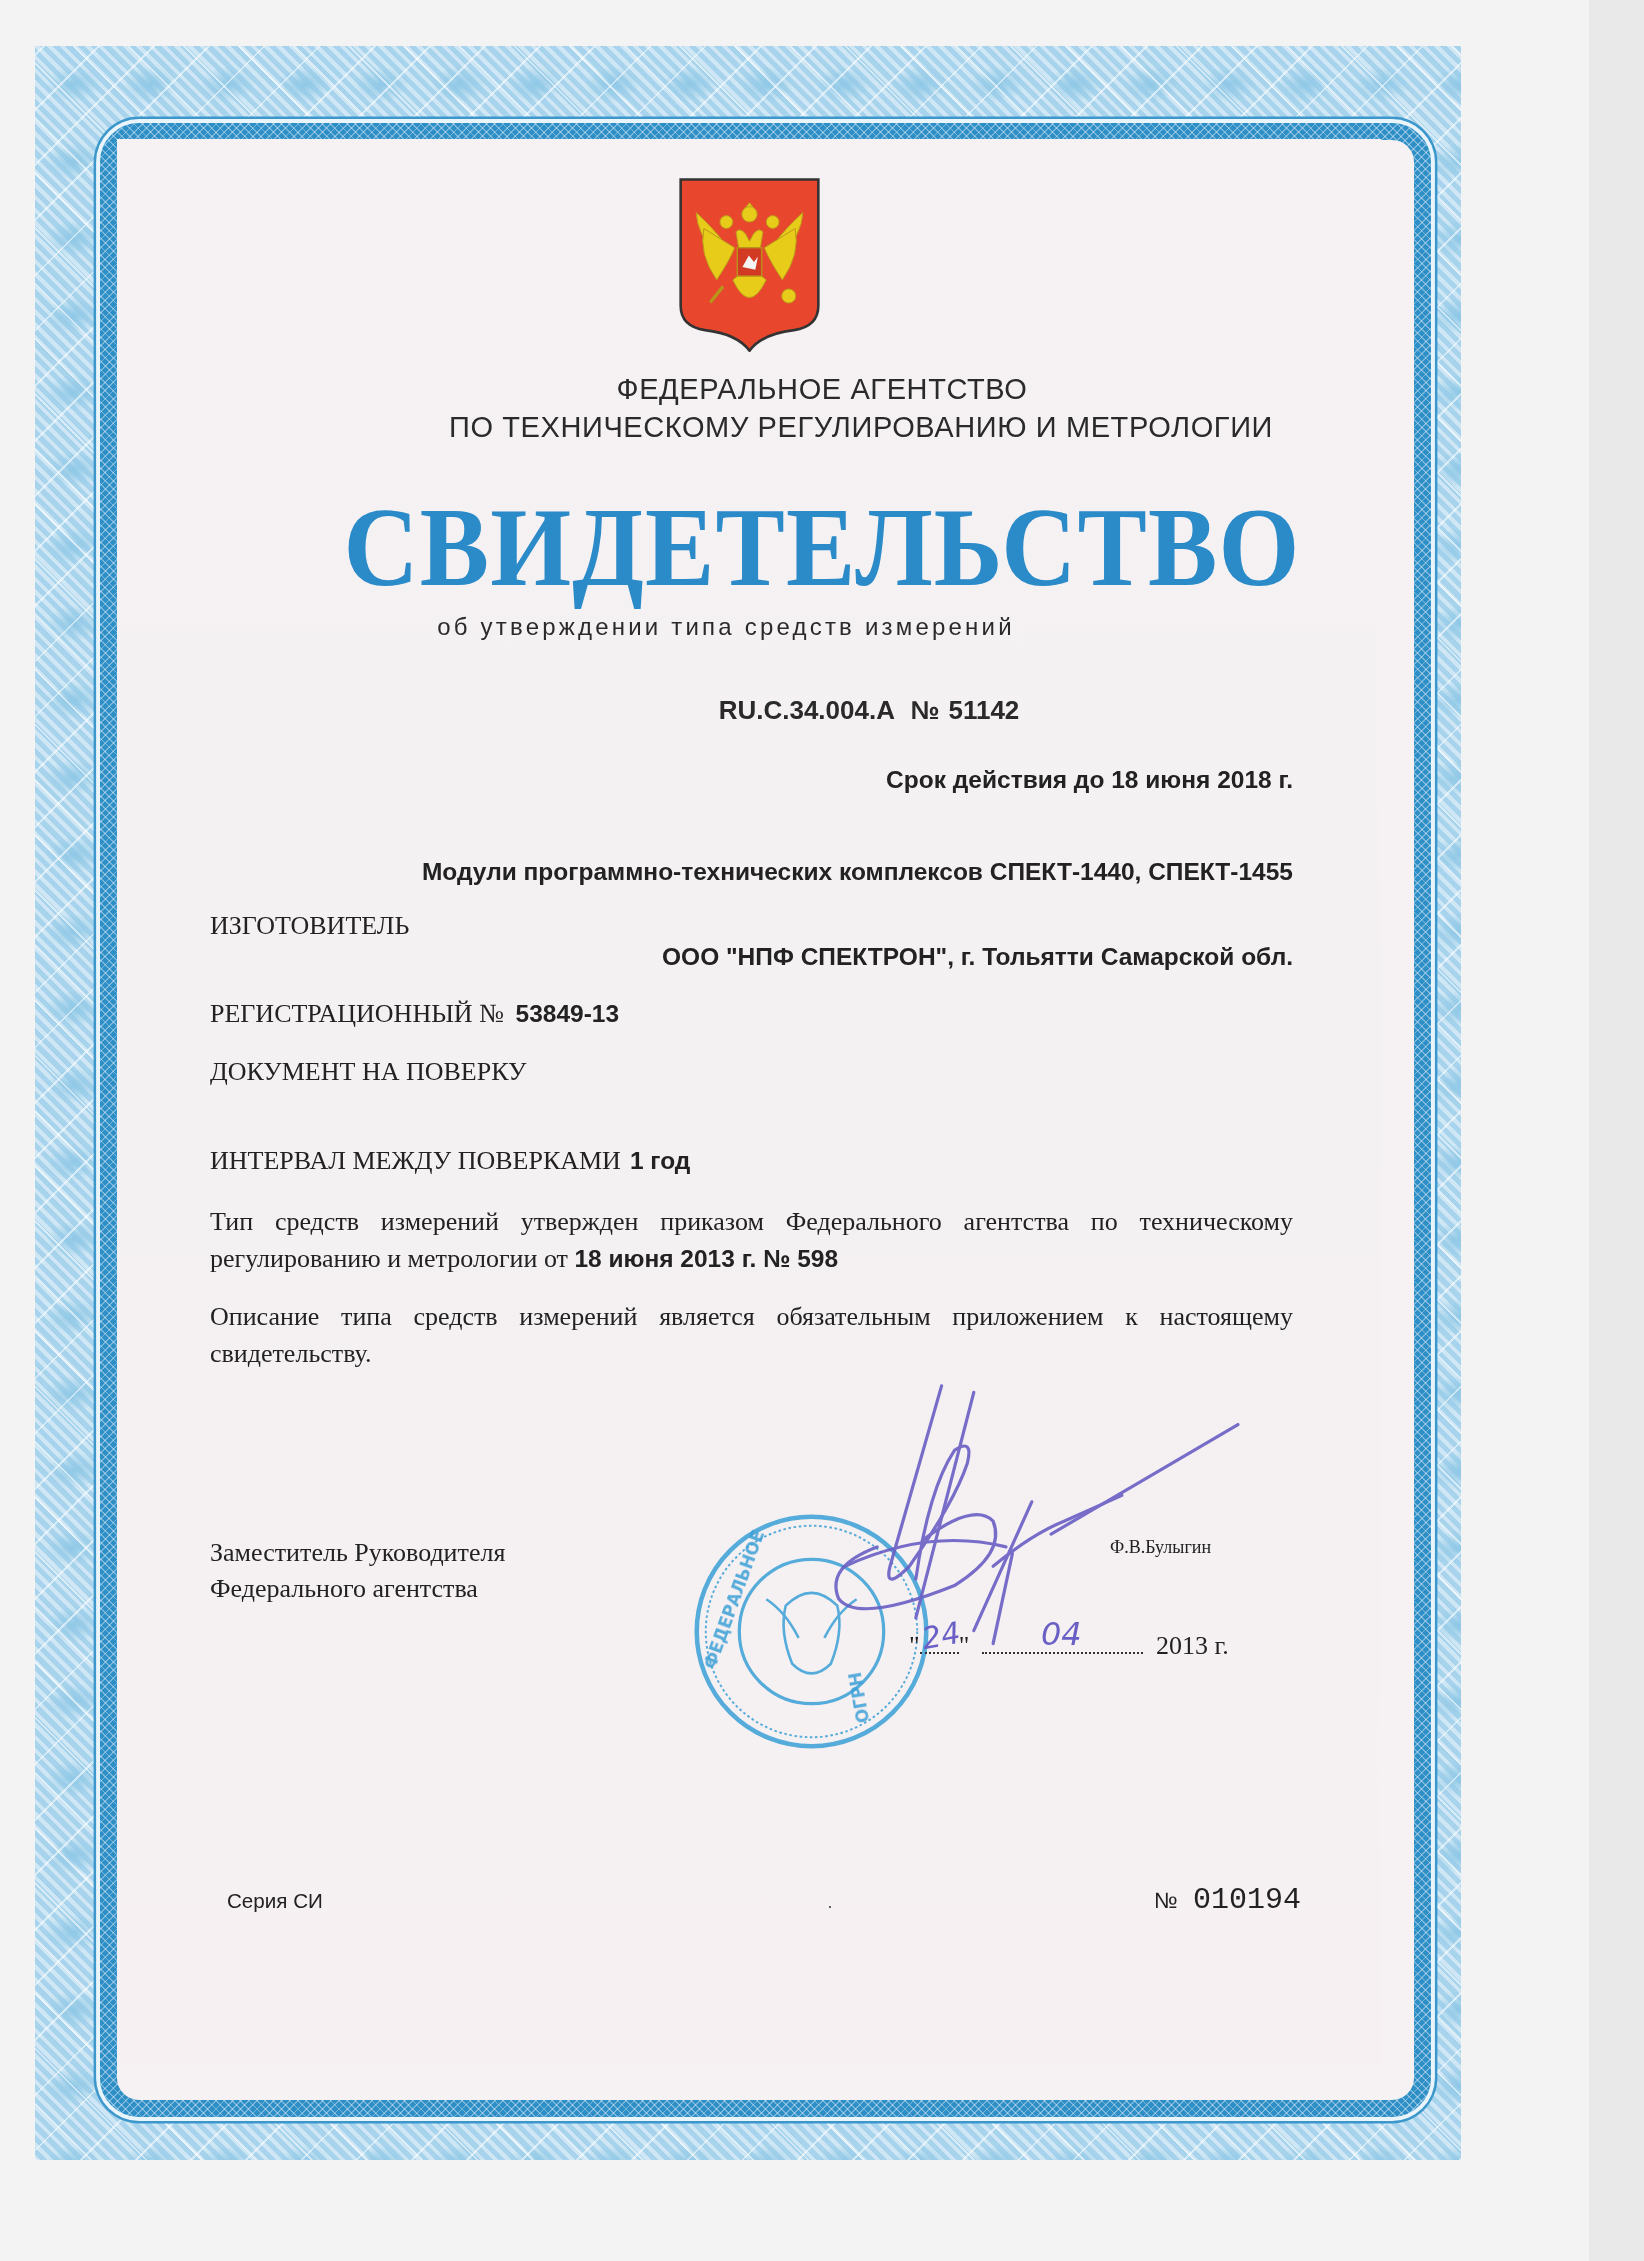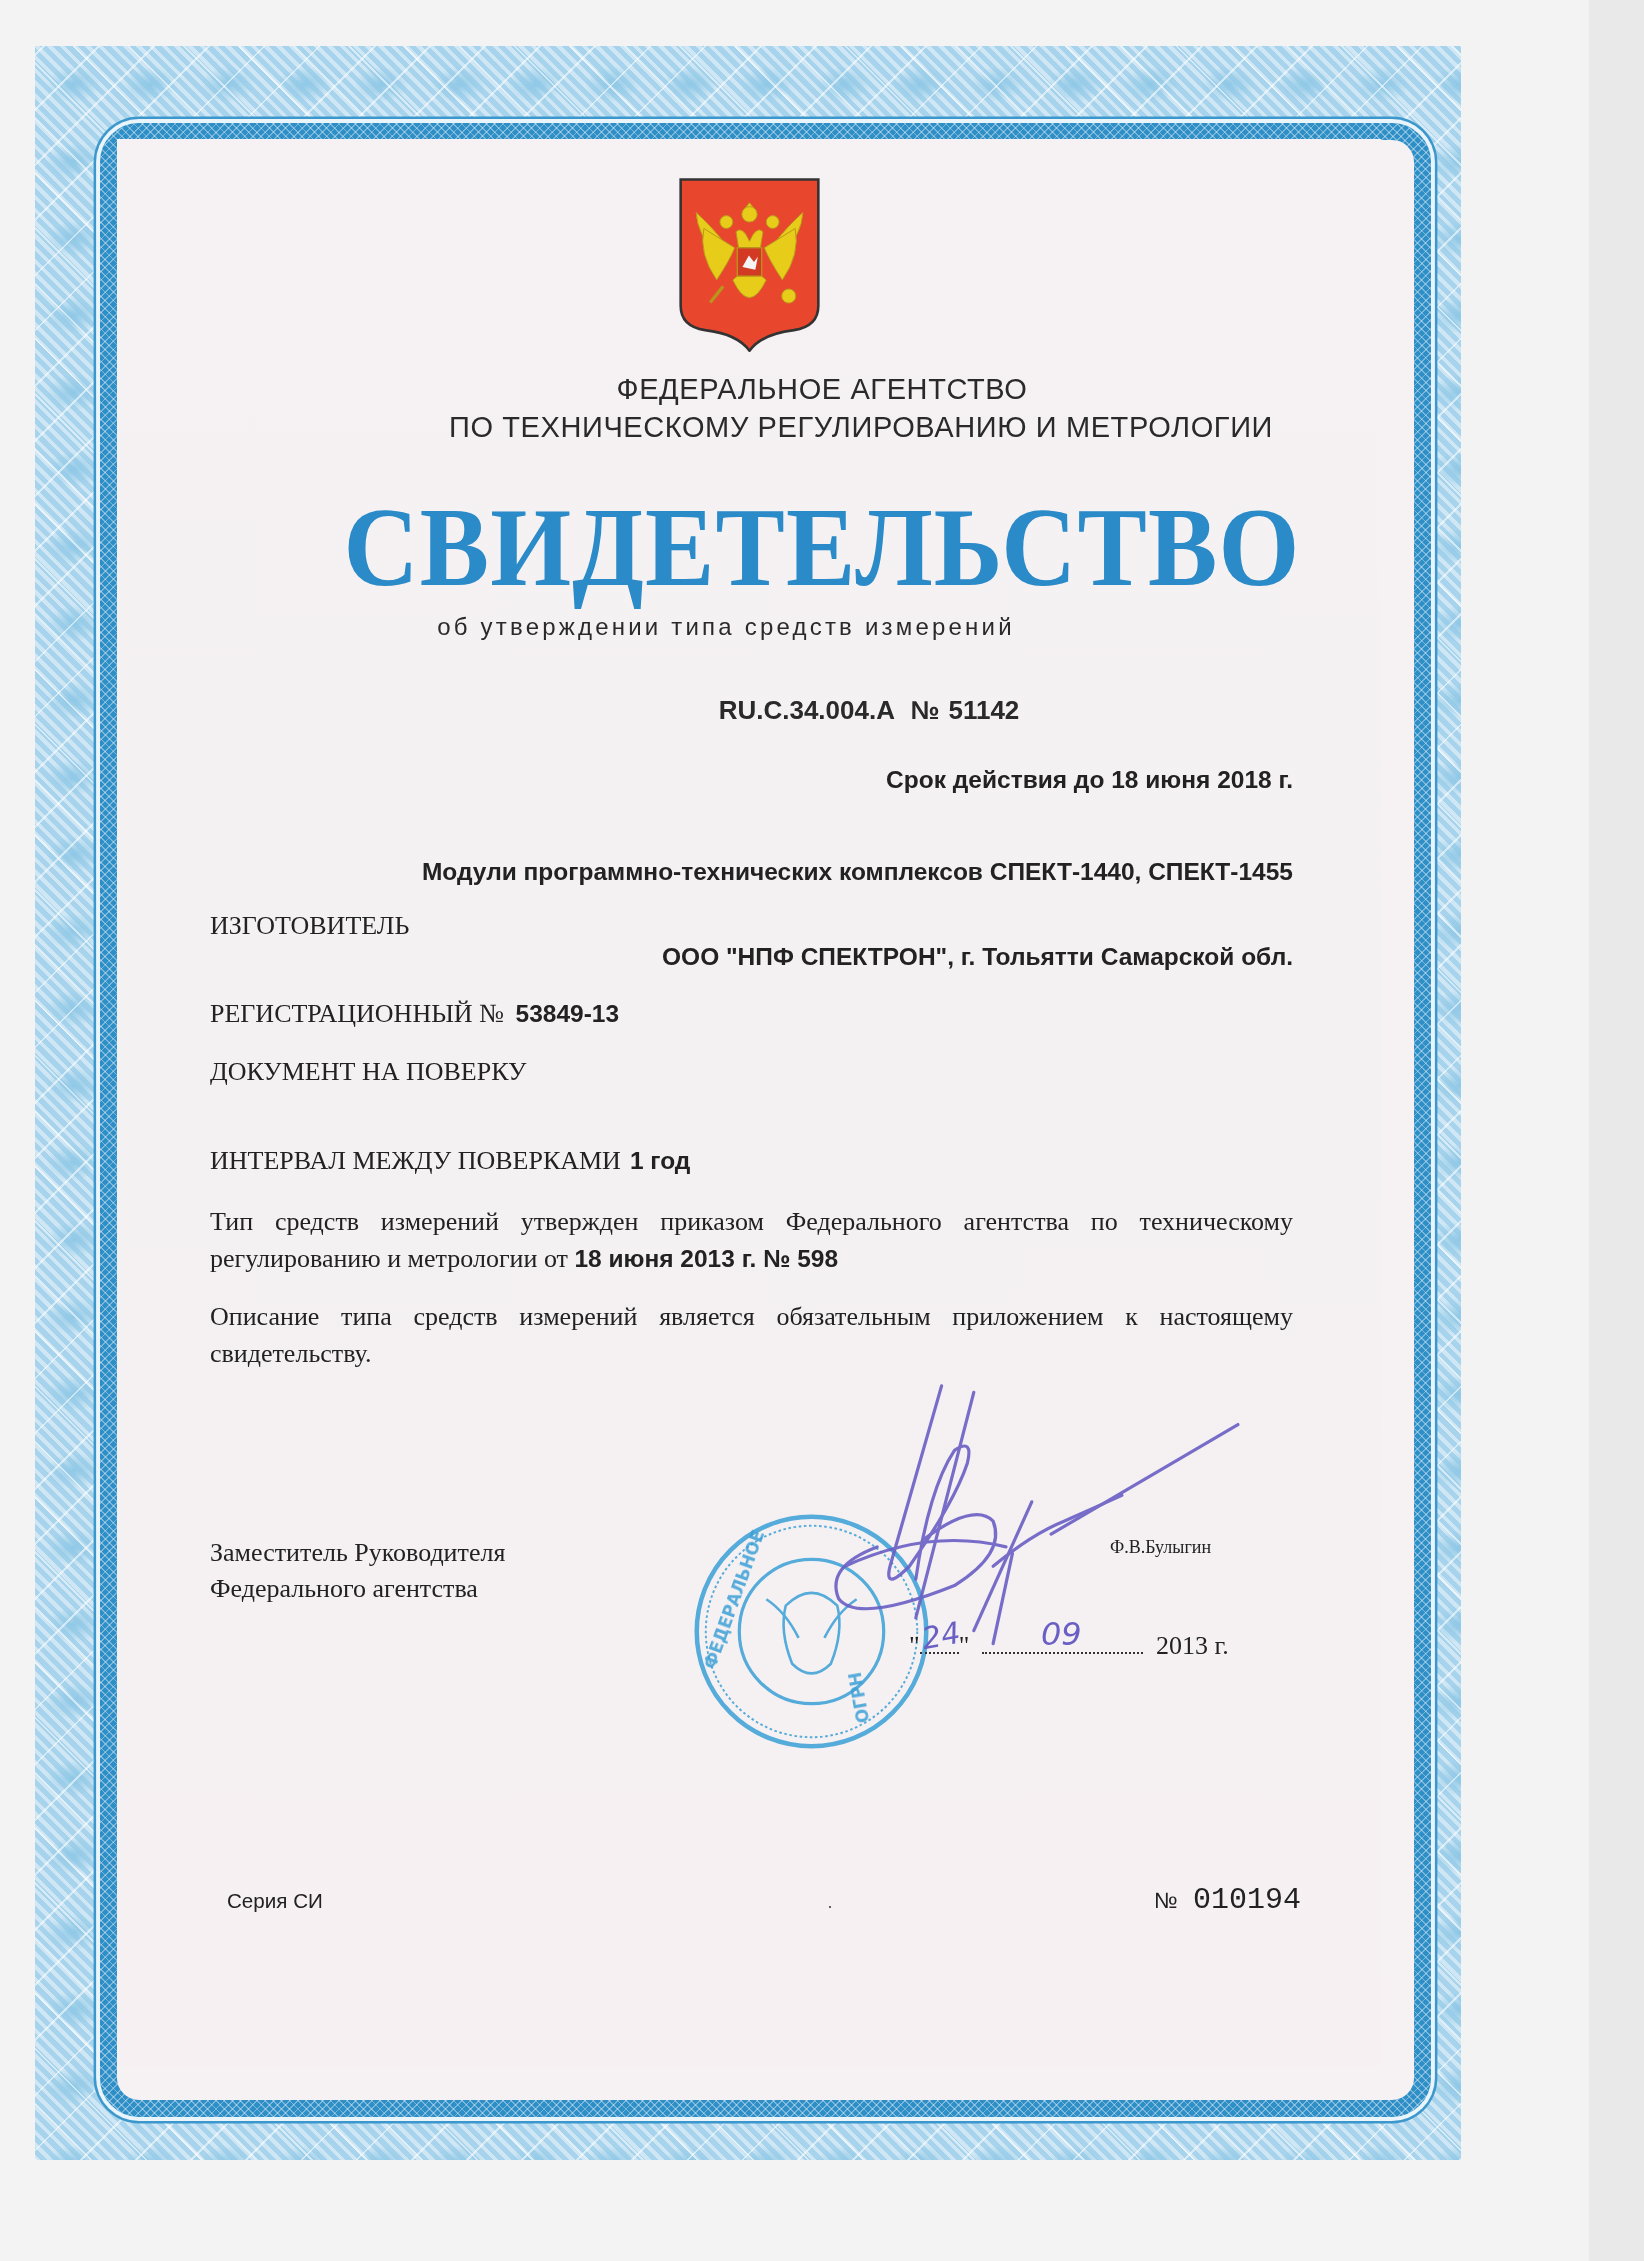--- a/index.html
+++ b/index.html
@@ -193,21 +193,21 @@
     <div>Федерального агентства</div>
   </div>
   <div class="signer-name">Ф.В.Булыгин</div>
 
   <div class="sign-date">
     <span>"</span><span style="display:inline-block;width:39px;border-bottom:2.6px dotted #333;"></span><span>"</span>
     <span style="display:inline-block;width:161px;border-bottom:2.6px dotted #333;margin-left:6.4px;"></span>
     <span style="margin-left:6.4px;">2013 г.</span>
   </div>
   <div class="hand-day">24</div>
-  <div class="hand-month">09</div>
+  <div class="hand-month">04</div>
 
   <div class="series">Серия СИ</div>
   <div class="speck"></div>
   <div class="blank-no">
     <span>№</span><span class="val">010194</span>
   </div>
 </div>
 
 
 </body></html>

